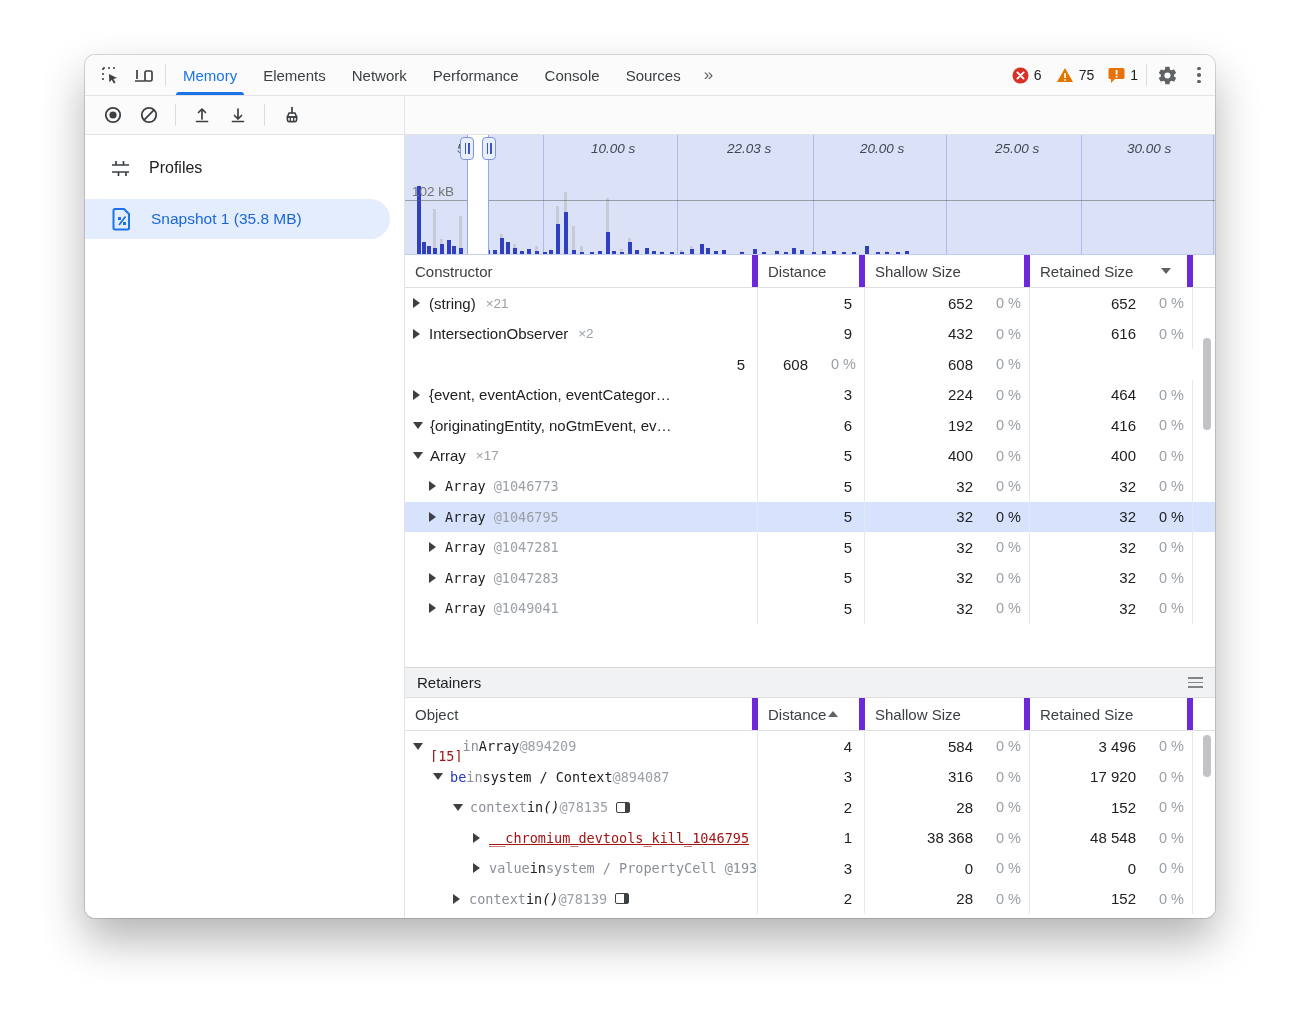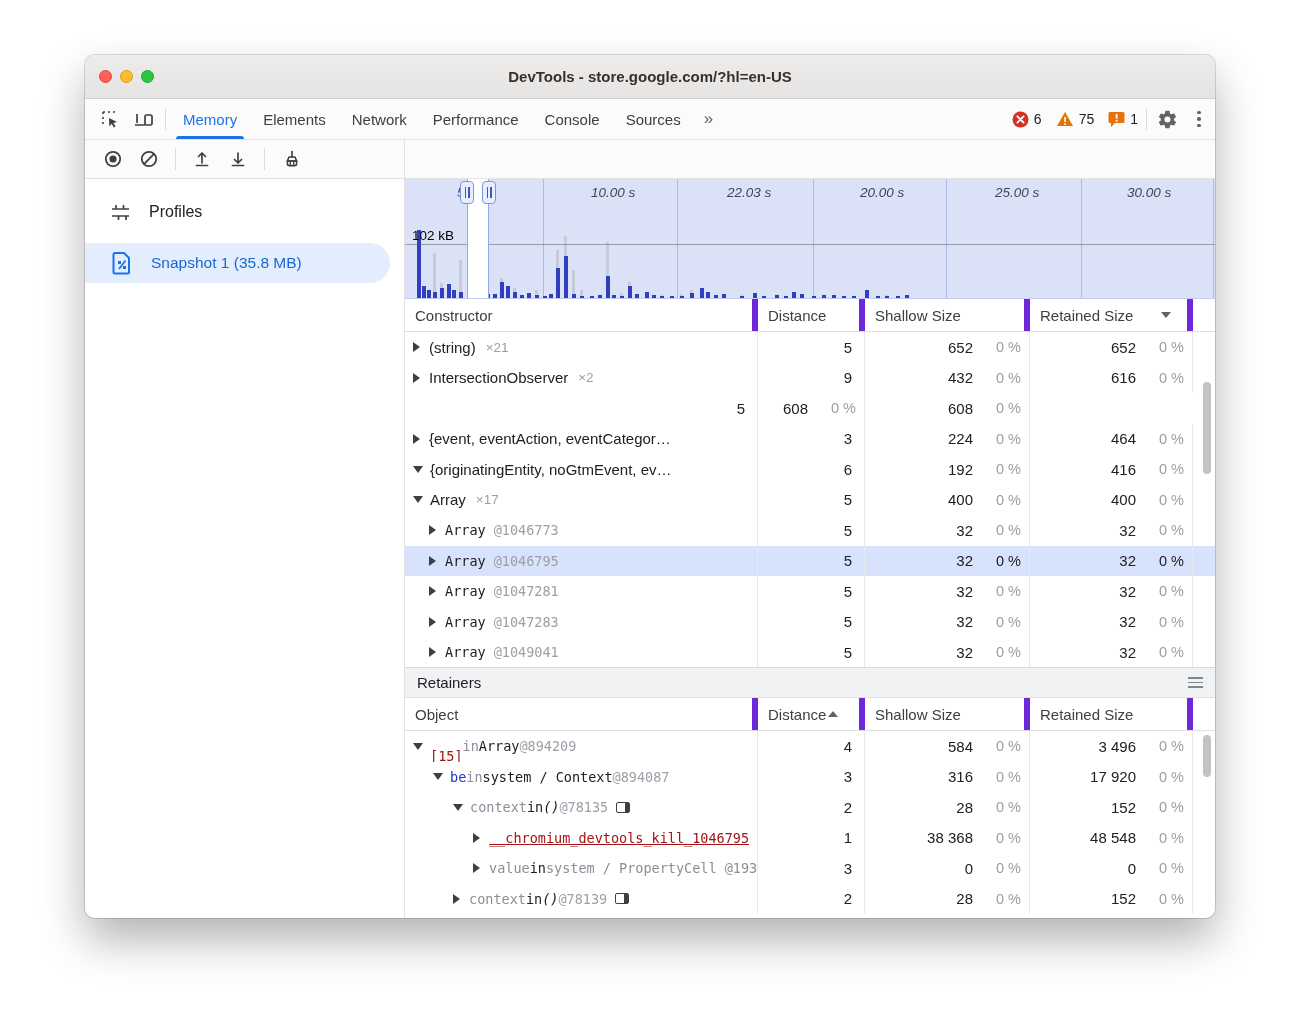--- a/index.html
+++ b/index.html
@@ -61,21 +61,21 @@
   .main { flex:1; display:flex; flex-direction:column; min-width:0; }
 
   
   .timeline { height:120px; flex:0 0 120px; position:relative; background:#dbe2f8; border-bottom:1px solid #c3cdef; overflow:hidden; }
   .tl-grid { position:absolute; top:0; bottom:0; width:1px; background:#aebbea; }
   .tl-label { position:absolute; top:6px; height:16px; font-size:13.5px; color:#3f4656; text-align:left; width:78px;font-style:italic; }
   .tl-bar { position:absolute; bottom:0; }
   .tl-bar.gray { width:3px; background:#c7cbd6; }
   .tl-bar.blue { width:4px; background:#2f3fc0; }
   .tl-hline { position:absolute; left:0; right:0; bottom:53px; height:1px; background:rgba(95,99,104,0.55); }
-  .tl-kb { position:absolute; left:7px; bottom:55px; font-size:13.5px; color:#000000; }
+  .tl-kb { position:absolute; left:7px; bottom:55px; font-size:13.5px; color:#737373; }
   .tl-sel { position:absolute; top:0; bottom:0; background:#ffffff; border-left:1px solid #93a8ec; border-right:1px solid #93a8ec; }
   .tl-handle { position:absolute; top:2px; width:14px; height:23px; background:#e9eefc; border:1px solid #7c94e0; border-radius:4px;
     display:flex; align-items:center; justify-content:center; gap:2px; cursor:ew-resize; }
   .tl-handle i { width:1.5px; height:11px; background:#3c55c8; }
 
   
   .grid-header { height:33px; flex:0 0 33px; display:grid; grid-template-columns:353px 107px 165px 163px 22px;
     background:#ffffff; border-bottom:1px solid #e0e0e0; font-size:15px; color:#3c4043; }
   .gh-cell { display:flex; align-items:center; padding:0 10px; border-right:6px solid #6d28d9; }
   .gh-cell.last { border-right:none; }
@@ -128,28 +128,20 @@
   .hamburger i { width:15px; height:1.5px; background:#80868b; }
 
   svg { display:block; }
 </style>
 </head>
 <body>
 
 <div class="stage">
   <div class="window">
 
-    <div class="titlebar">
-      <div class="traffic">
-        <span class="light red"></span>
-        <span class="light yellow"></span>
-        <span class="light green"></span>
-      </div>
-      <div class="win-title">DevTools - store.google.com/?hl=en-US</div>
-    </div>
 
     <div class="tabbar">
       <div class="tb-icon">
         <svg width="20" height="20" viewBox="0 0 20 20">
           <g stroke="#3c4043" stroke-width="1.6" fill="none">
             <path d="M3 3h2 M8 3h2 M13 3h2 M3 3v2 M3 8v2 M3 13v2" stroke-dasharray="2 2.2"></path>
           </g>
           <path d="M9 9 L17 13 L13.4 13.9 L15.5 17.6 L13.8 18.5 L11.8 14.8 L9.3 17.3 Z" fill="#3c4043"></path>
         </svg>
       </div>

